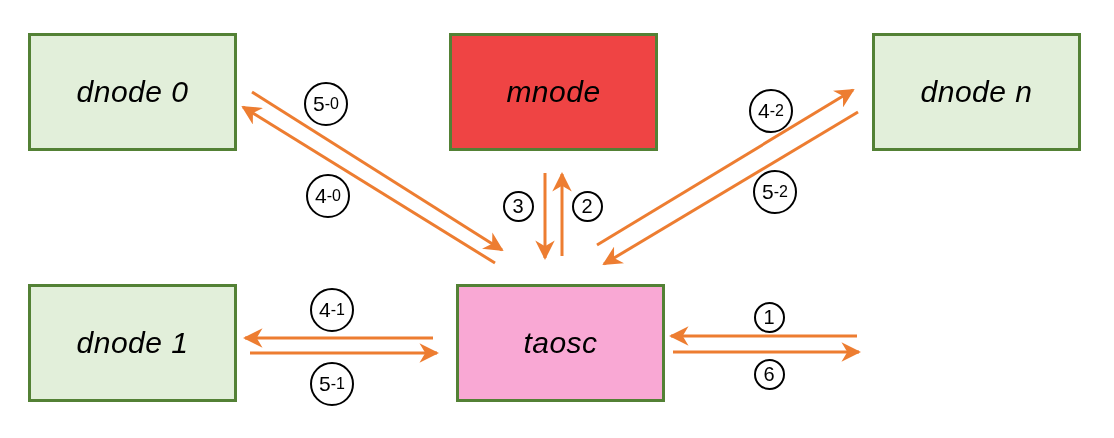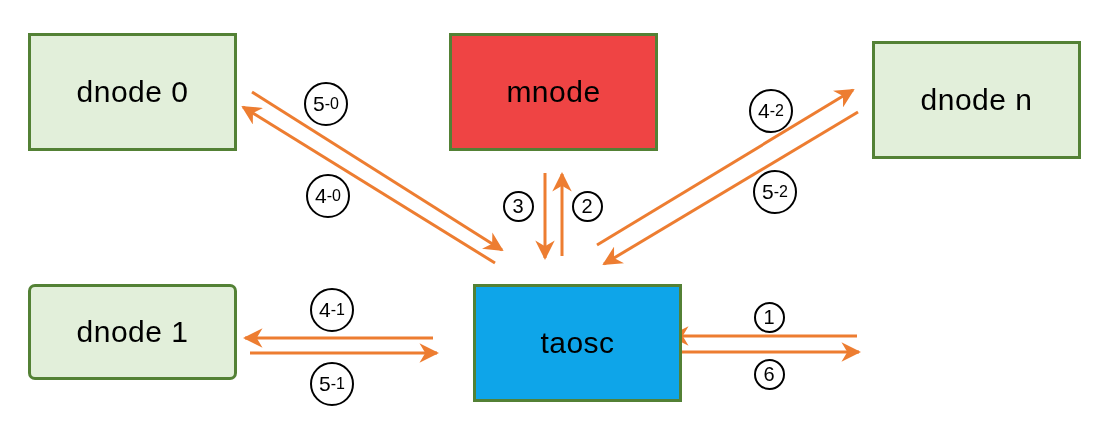--- a/index.html
+++ b/index.html
@@ -18,20 +18,21 @@
     border: 3px solid #538135;
     display: flex;
     align-items: center;
     justify-content: center;
   }
   .node .node-label {
     font-size: 30px;
     color: #000000;
     letter-spacing: 0.5px;
     white-space: nowrap;
+    font-style: italic;
   }
   .arrows-layer {
     position: absolute;
     left: 0; top: 0;
     width: 1114px; height: 438px;
   }
   .clabel {
     position: absolute;
     box-sizing: border-box;
     background: #ffffff;
@@ -68,27 +69,27 @@
       <line x1="857" y1="336" x2="671" y2="336" stroke="#ed7d31" stroke-width="3" marker-end="url(#ah)"></line>
       <line x1="673" y1="352" x2="859" y2="352" stroke="#ed7d31" stroke-width="3" marker-end="url(#ah)"></line>
     </svg>
 
 <div class="node" style="left: 28px; top: 33px; width: 209px; height: 118px; background: rgb(226, 239, 218); border-color: rgb(83, 129, 53);">
       <span class="node-label">dnode 0</span>
     </div>
     <div class="node" style="left: 449px; top: 33px; width: 209px; height: 118px; background: #ef4444; border-color: rgb(83, 129, 53);">
       <span class="node-label">mnode</span>
     </div>
-    <div class="node" style="left: 872px; top: 33px; width: 209px; height: 118px; background: rgb(226, 239, 218); border-color: rgb(83, 129, 53); margin-top: 8px;">
+    <div class="node" style="left: 872px; top: 33px; width: 209px; height: 118px; background: rgb(226, 239, 218); border-color: rgb(83, 129, 53);">
       <span class="node-label">dnode n</span>
     </div>
-    <div class="node" style="left: 28px; top: 284px; width: 209px; height: 96px; background: rgb(226, 239, 218); border-color: rgb(83, 129, 53); border-radius: 7px;">
+    <div class="node" style="left: 28px; top: 284px; width: 209px; height: 118px; background: rgb(226, 239, 218); border-color: rgb(83, 129, 53);">
       <span class="node-label">dnode 1</span>
     </div>
-    <div class="node" style="left: 473px; top: 284px; width: 209px; height: 118px; background: #0ea5e9; border-color: rgb(83, 129, 53);">
+    <div class="node" style="left: 456px; top: 284px; width: 209px; height: 118px; background: #f9a8d4; border-color: rgb(83, 129, 53);">
       <span class="node-label">taosc</span>
     </div>
     <div class="clabel big" style="left: 304px; top: 82px; border-color: rgb(0, 0, 0); background: rgb(255, 255, 255); color: rgb(0, 0, 0);">
       <span>5</span>
       <span class="minor">-0</span>
     </div>
     <div class="clabel big" style="left: 306px; top: 174px; border-color: rgb(0, 0, 0); background: rgb(255, 255, 255); color: rgb(0, 0, 0);">
       <span>4</span>
       <span class="minor">-0</span>
     </div>

